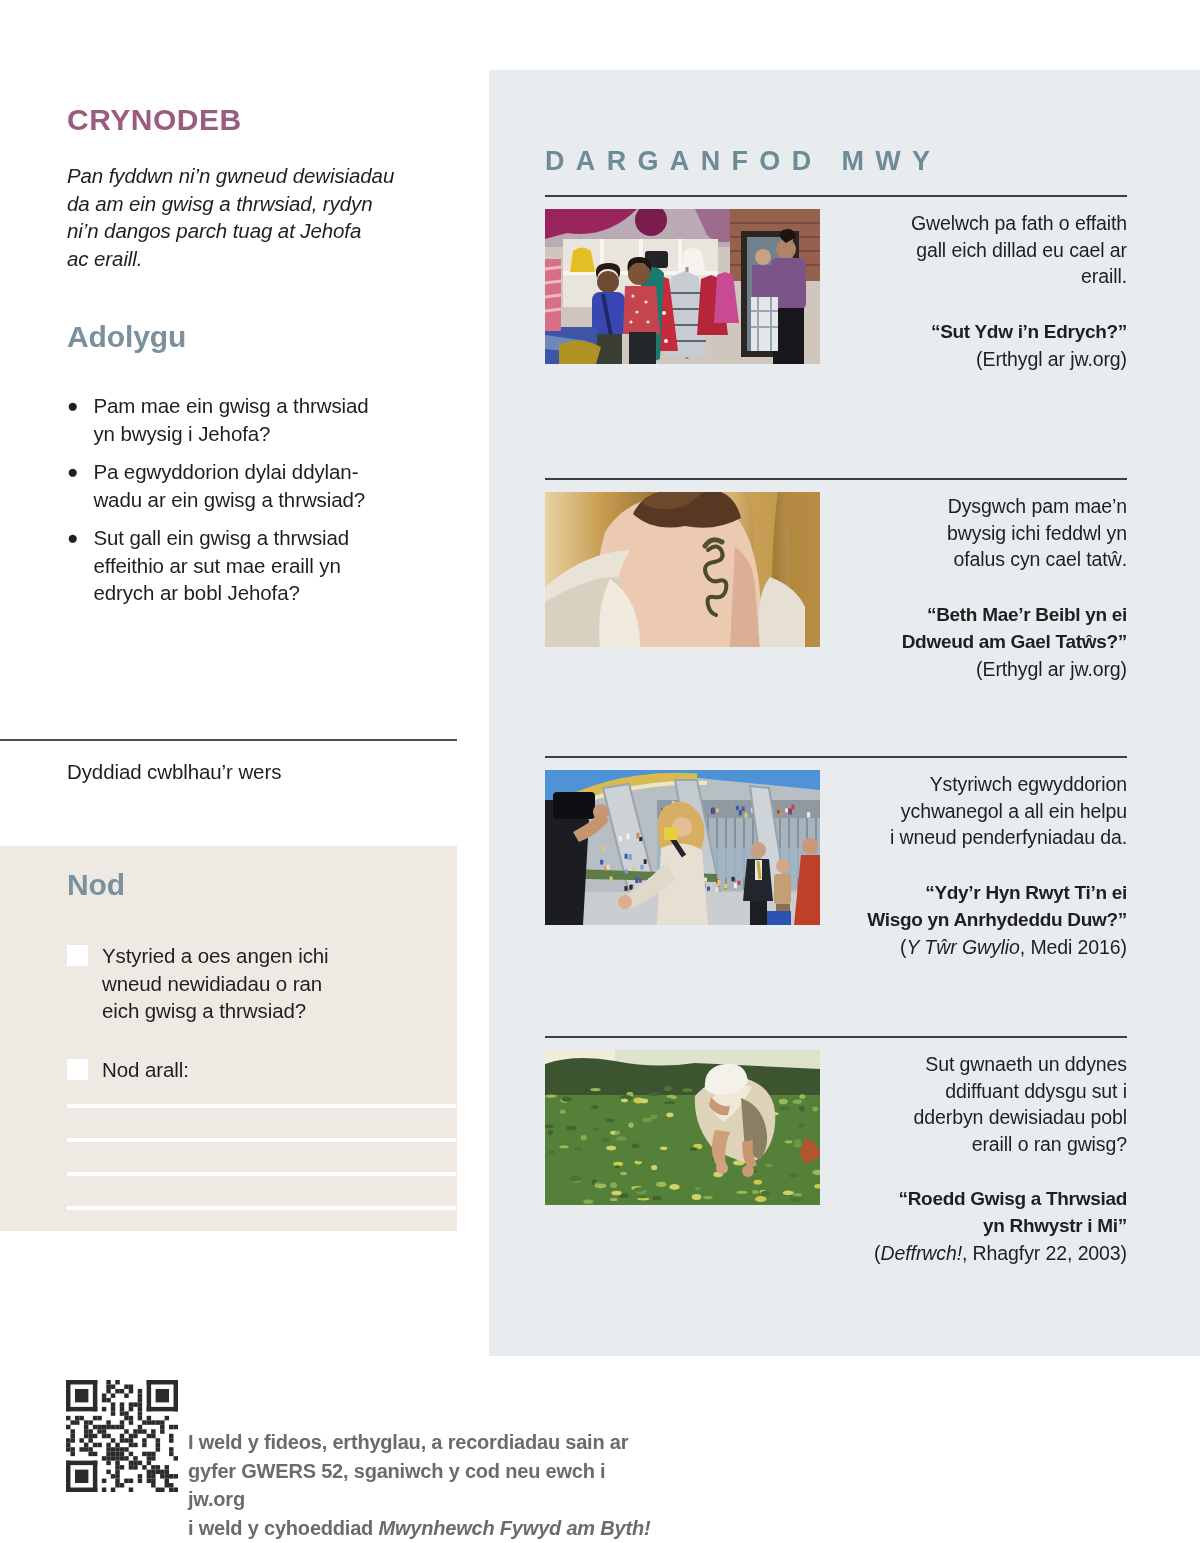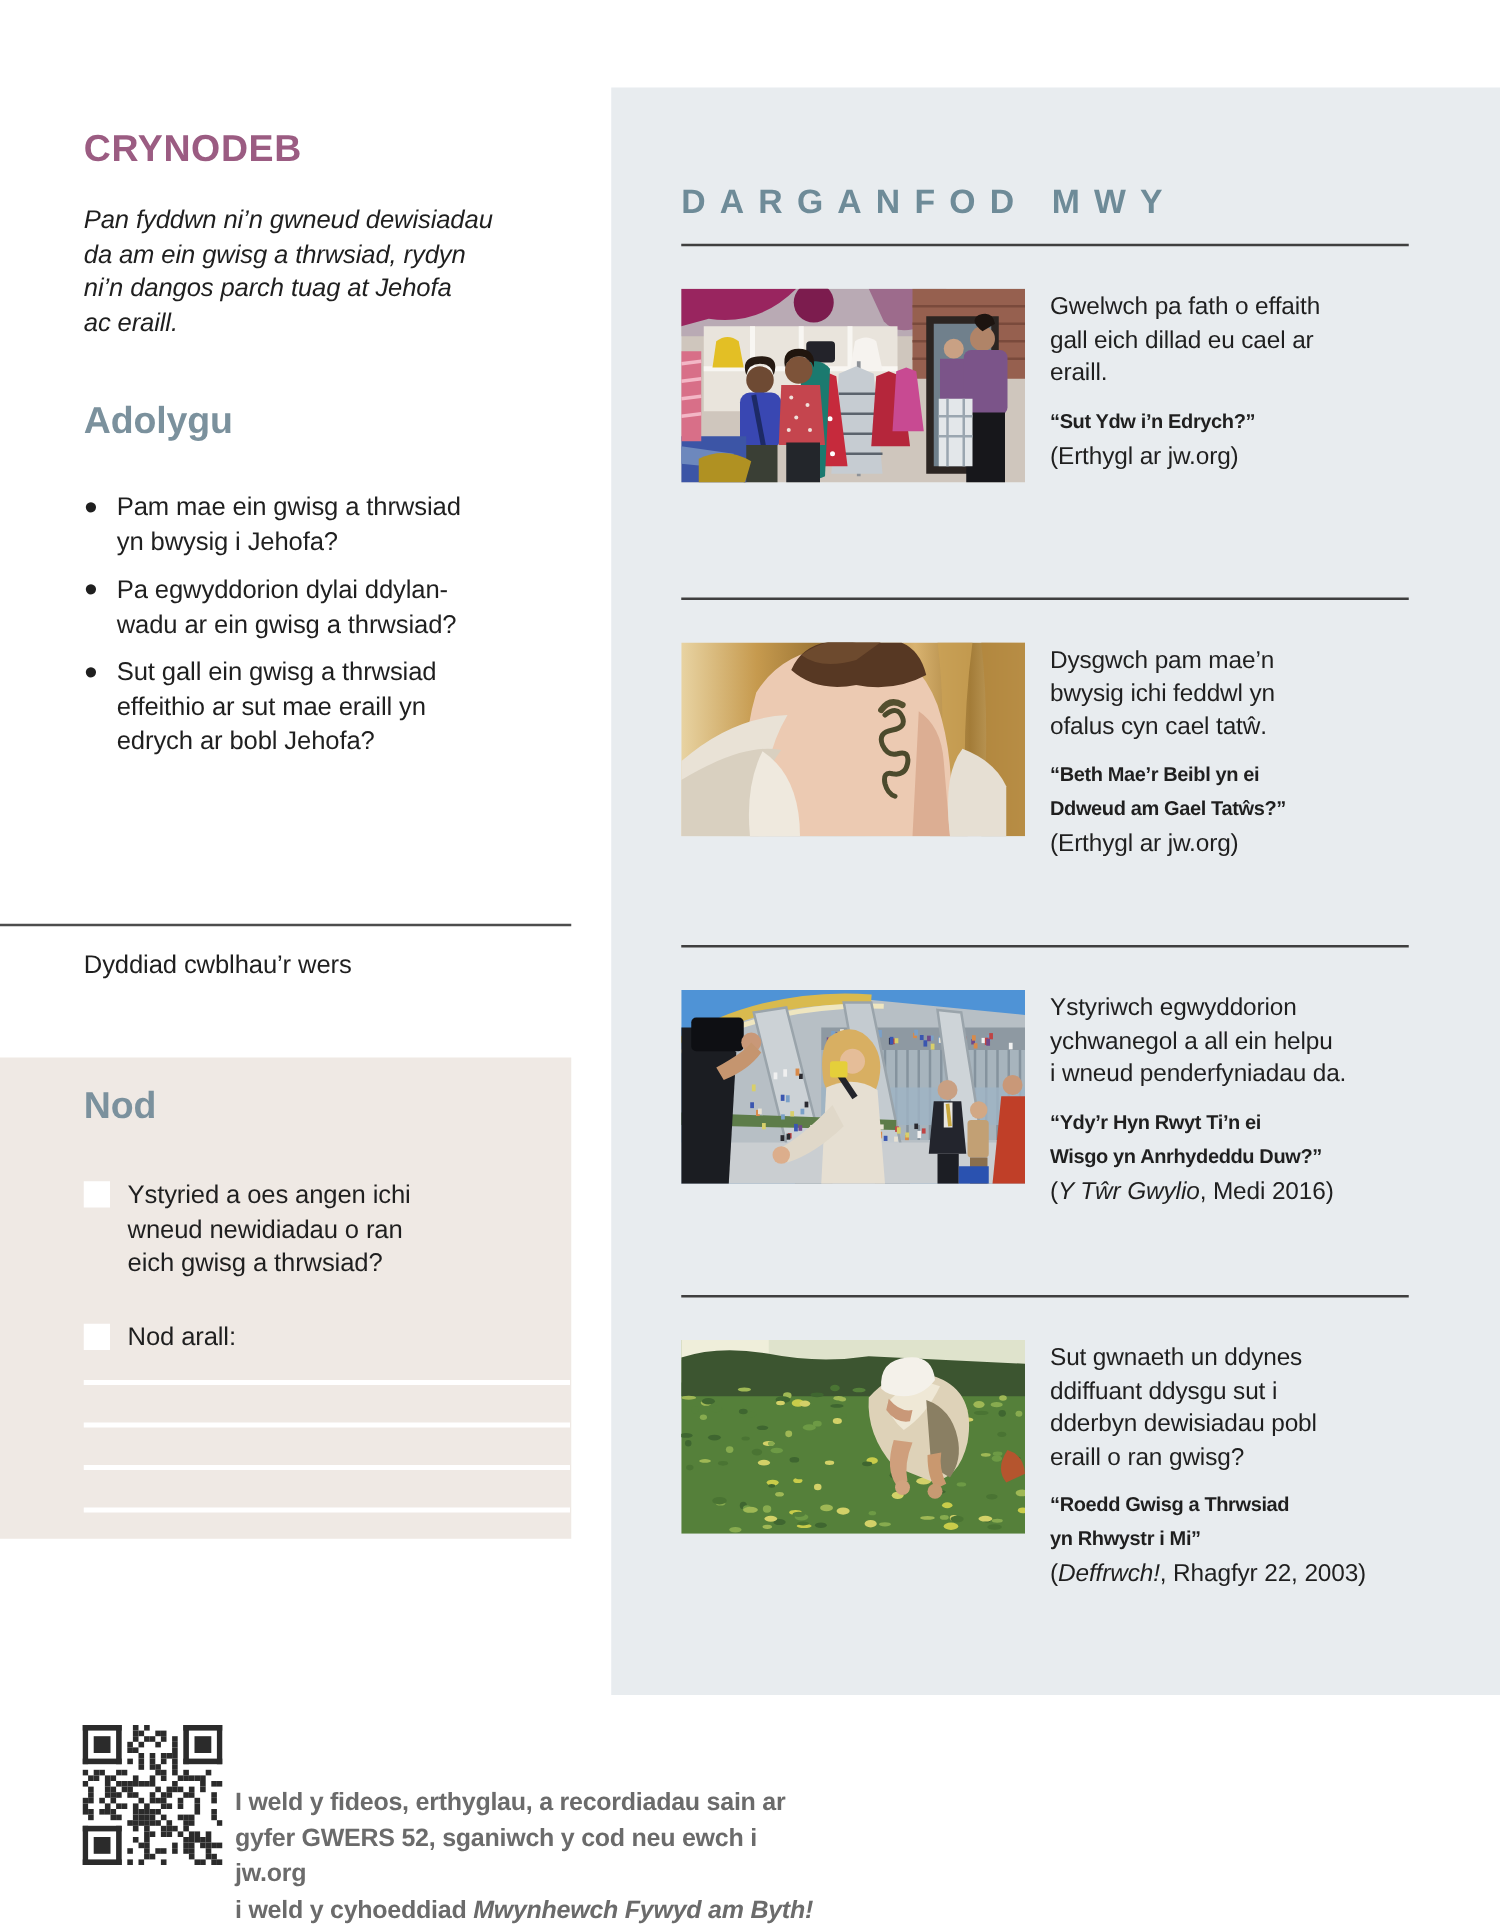--- a/index.html
+++ b/index.html
@@ -51,30 +51,30 @@
   .discover-panel{
     position:absolute;left:489px;top:70px;width:711px;height:1286px;background:#e8ecef;
   }
   .discover-title{
     position:absolute;left:56px;top:76px;margin:0;
     font-size:27px;font-weight:700;color:#6e8b98;letter-spacing:.42em;white-space:nowrap;
   }
   .dm-item{
     position:absolute;left:56px;width:582px;
     border-top:2px solid #3f3f3f;
-    display:flex;gap:20px;padding-top:34px;box-sizing:border-box;
+    display:flex;gap:20px;padding-top:12px;box-sizing:border-box;text-align:right;
   }
   .dm-item.i1{top:125px;}
   .dm-item.i2{top:408px;}
   .dm-item.i3{top:686px;}
   .dm-item.i4{top:966px;}
   .dm-photo{flex:none;width:275px;height:155px;display:block;}
   .dm-text{width:300px;padding-top:1px;}
   .dm-desc{margin:0;font-size:19.5px;line-height:26.5px;}
-  .dm-title{margin:12px 0 0 0;font-size:16px;font-weight:700;line-height:27px;letter-spacing:-.3px;}
+  .dm-title{margin:28px 0 0 0;font-size:19px;font-weight:700;line-height:27px;letter-spacing:-.3px;}
   .dm-source{margin:1px 0 0 0;font-size:19.5px;line-height:27px;}
   .dm-source em, .footer-note em{font-style:italic;}
   
   .qr{position:absolute;left:66px;top:1380px;width:112px;height:112px;}
   .footer-note{
     position:absolute;left:188px;top:1428px;width:470px;margin:0;
     font-size:20px;font-weight:700;color:#6b6b6b;line-height:28.5px;letter-spacing:-.2px;
   }
 </style>
 </head>

